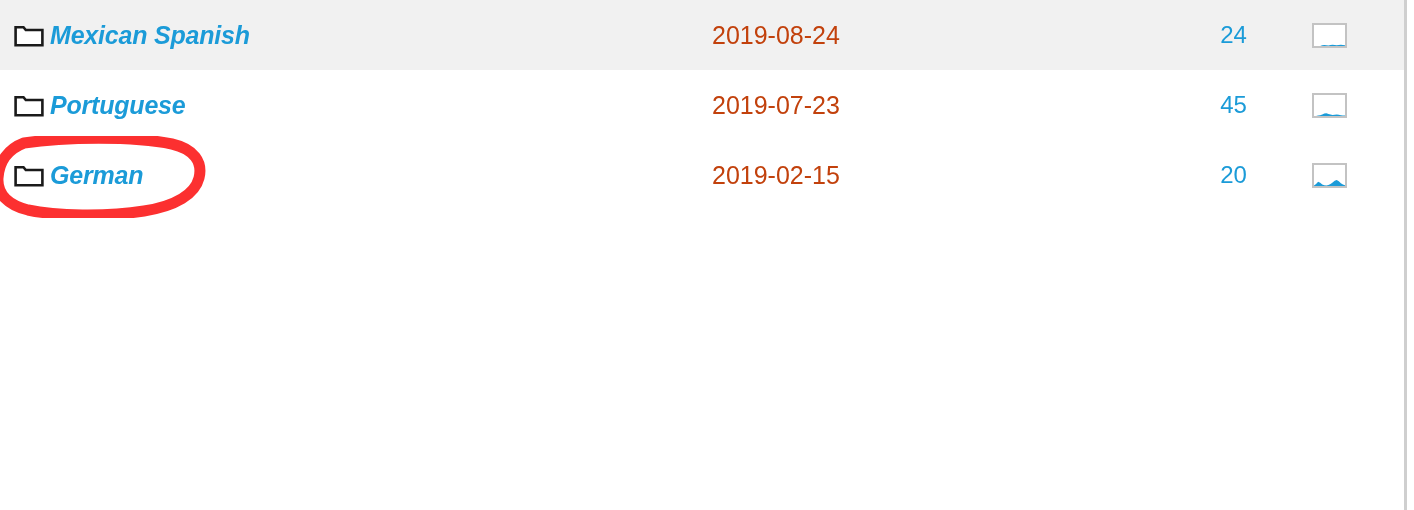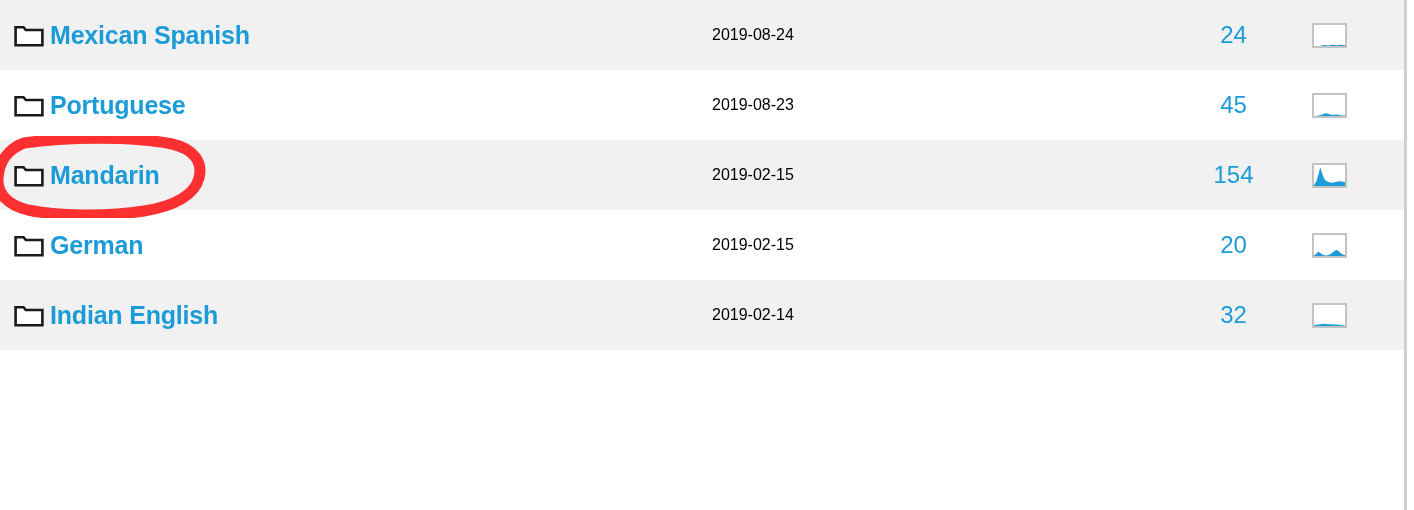--- a/index.html
+++ b/index.html
@@ -64,25 +64,26 @@
   }
   .folder-name {
     color: #1b9bd8;
     font-size: 25px;
     font-weight: 600;
     line-height: 1;
     letter-spacing: -0.2px;
     white-space: nowrap;
     text-decoration: none;
     cursor: pointer;
+    font-style: italic;
   }
 
   .date-text {
-    color: #000000;
-    font-size: 16px;
+    color: #c2410c;
+    font-size: 25px;
     font-weight: 400;
     white-space: nowrap;
   }
 
   .count-text {
     display: block;
     text-align: center;
     padding-right: 0;
     color: #1b9bd8;
     font-size: 24px;
@@ -164,98 +165,52 @@
         </tr>
         <tr class="folder-row even">
           <td class="cell col-name">
             <div class="name-wrap">
               <svg class="folder-icon" viewBox="0 0 30 24">
                 <path d="M1.6 4.2 H9.5 L11.8 7.0 H28.4 V22.2 H1.6 Z" fill="#ffffff" stroke="#1a1a1a" stroke-width="2.6" stroke-linejoin="miter"></path>
               </svg>
               <span class="folder-name">Portuguese</span>
             </div>
           </td>
-          <td class="cell col-date"><span class="date-text">2019-08-23</span></td>
+          <td class="cell col-date"><span class="date-text">2019-07-23</span></td>
           <td class="cell col-count">
             <span class="count-text">45</span>
           </td>
           <td class="cell col-spark">
             <div class="spark-wrap">
               <div class="sparkline">
                 <svg viewBox="0 0 31 21" preserveAspectRatio="none">
                   <path d="M 0,21 L 0.00,21.00 L 2.07,21.00 L 4.13,20.60 L 6.20,20.21 L 8.27,19.42 L 10.33,18.62 L 12.40,18.23 L 14.47,19.02 L 16.53,19.61 L 18.60,20.01 L 20.67,19.81 L 22.73,19.42 L 24.80,19.81 L 26.87,20.21 L 28.93,20.41 L 31.00,20.60 L 31,21 Z" fill="#1b9bd8"></path>
                 </svg>
               </div>
             </div>
           </td>
         </tr>
-        <tr class="folder-row odd">
-          <td class="cell col-name">
-            <div class="name-wrap">
-              <svg class="folder-icon" viewBox="0 0 30 24">
-                <path d="M1.6 4.2 H9.5 L11.8 7.0 H28.4 V22.2 H1.6 Z" fill="#ffffff" stroke="#1a1a1a" stroke-width="2.6" stroke-linejoin="miter"></path>
-              </svg>
-              <span class="folder-name">Mandarin</span>
-            </div>
-          </td>
-          <td class="cell col-date"><span class="date-text">2019-02-15</span></td>
-          <td class="cell col-count">
-            <span class="count-text">154</span>
-          </td>
-          <td class="cell col-spark">
-            <div class="spark-wrap">
-              <div class="sparkline">
-                <svg viewBox="0 0 31 21" preserveAspectRatio="none">
-                  <path d="M 0,21 L 0.00,20.01 L 2.07,17.04 L 4.13,10.70 L 6.20,2.19 L 8.27,8.72 L 10.33,14.07 L 12.40,16.25 L 14.47,17.04 L 16.53,17.44 L 18.60,17.63 L 20.67,17.24 L 22.73,16.64 L 24.80,16.25 L 26.87,16.45 L 28.93,16.64 L 31.00,17.04 L 31,21 Z" fill="#1b9bd8"></path>
-                </svg>
-              </div>
-            </div>
-          </td>
-        </tr>
         <tr class="folder-row even">
           <td class="cell col-name">
             <div class="name-wrap">
               <svg class="folder-icon" viewBox="0 0 30 24">
                 <path d="M1.6 4.2 H9.5 L11.8 7.0 H28.4 V22.2 H1.6 Z" fill="#ffffff" stroke="#1a1a1a" stroke-width="2.6" stroke-linejoin="miter"></path>
               </svg>
               <span class="folder-name">German</span>
             </div>
           </td>
           <td class="cell col-date"><span class="date-text">2019-02-15</span></td>
           <td class="cell col-count">
             <span class="count-text">20</span>
           </td>
           <td class="cell col-spark">
             <div class="spark-wrap">
               <div class="sparkline">
                 <svg viewBox="0 0 31 21" preserveAspectRatio="none">
                   <path d="M 0,21 L 0.00,20.60 L 2.07,19.02 L 4.13,16.64 L 6.20,17.83 L 8.27,19.42 L 10.33,20.21 L 12.40,20.41 L 14.47,20.01 L 16.53,19.02 L 18.60,17.44 L 20.67,15.85 L 22.73,15.06 L 24.80,16.25 L 26.87,18.23 L 28.93,19.42 L 31.00,20.21 L 31,21 Z" fill="#1b9bd8"></path>
-                </svg>
-              </div>
-            </div>
-          </td>
-        </tr>
-        <tr class="folder-row odd">
-          <td class="cell col-name">
-            <div class="name-wrap">
-              <svg class="folder-icon" viewBox="0 0 30 24">
-                <path d="M1.6 4.2 H9.5 L11.8 7.0 H28.4 V22.2 H1.6 Z" fill="#ffffff" stroke="#1a1a1a" stroke-width="2.6" stroke-linejoin="miter"></path>
-              </svg>
-              <span class="folder-name">Indian English</span>
-            </div>
-          </td>
-          <td class="cell col-date"><span class="date-text">2019-02-14</span></td>
-          <td class="cell col-count">
-            <span class="count-text">32</span>
-          </td>
-          <td class="cell col-spark">
-            <div class="spark-wrap">
-              <div class="sparkline">
-                <svg viewBox="0 0 31 21" preserveAspectRatio="none">
-                  <path d="M 0,21 L 0.00,20.21 L 2.07,19.81 L 4.13,19.42 L 6.20,19.22 L 8.27,19.02 L 10.33,18.82 L 12.40,19.02 L 14.47,19.22 L 16.53,19.22 L 18.60,19.42 L 20.67,19.42 L 22.73,19.61 L 24.80,19.81 L 26.87,20.01 L 28.93,20.21 L 31.00,20.41 L 31,21 Z" fill="#1b9bd8"></path>
                 </svg>
               </div>
             </div>
           </td>
         </tr>
         <tr class="folder-row even">
           <td class="cell col-name"></td>
           <td class="cell col-date"><span class="date-text"></span></td>
           <td class="cell col-count">
             <span class="count-text"></span>

